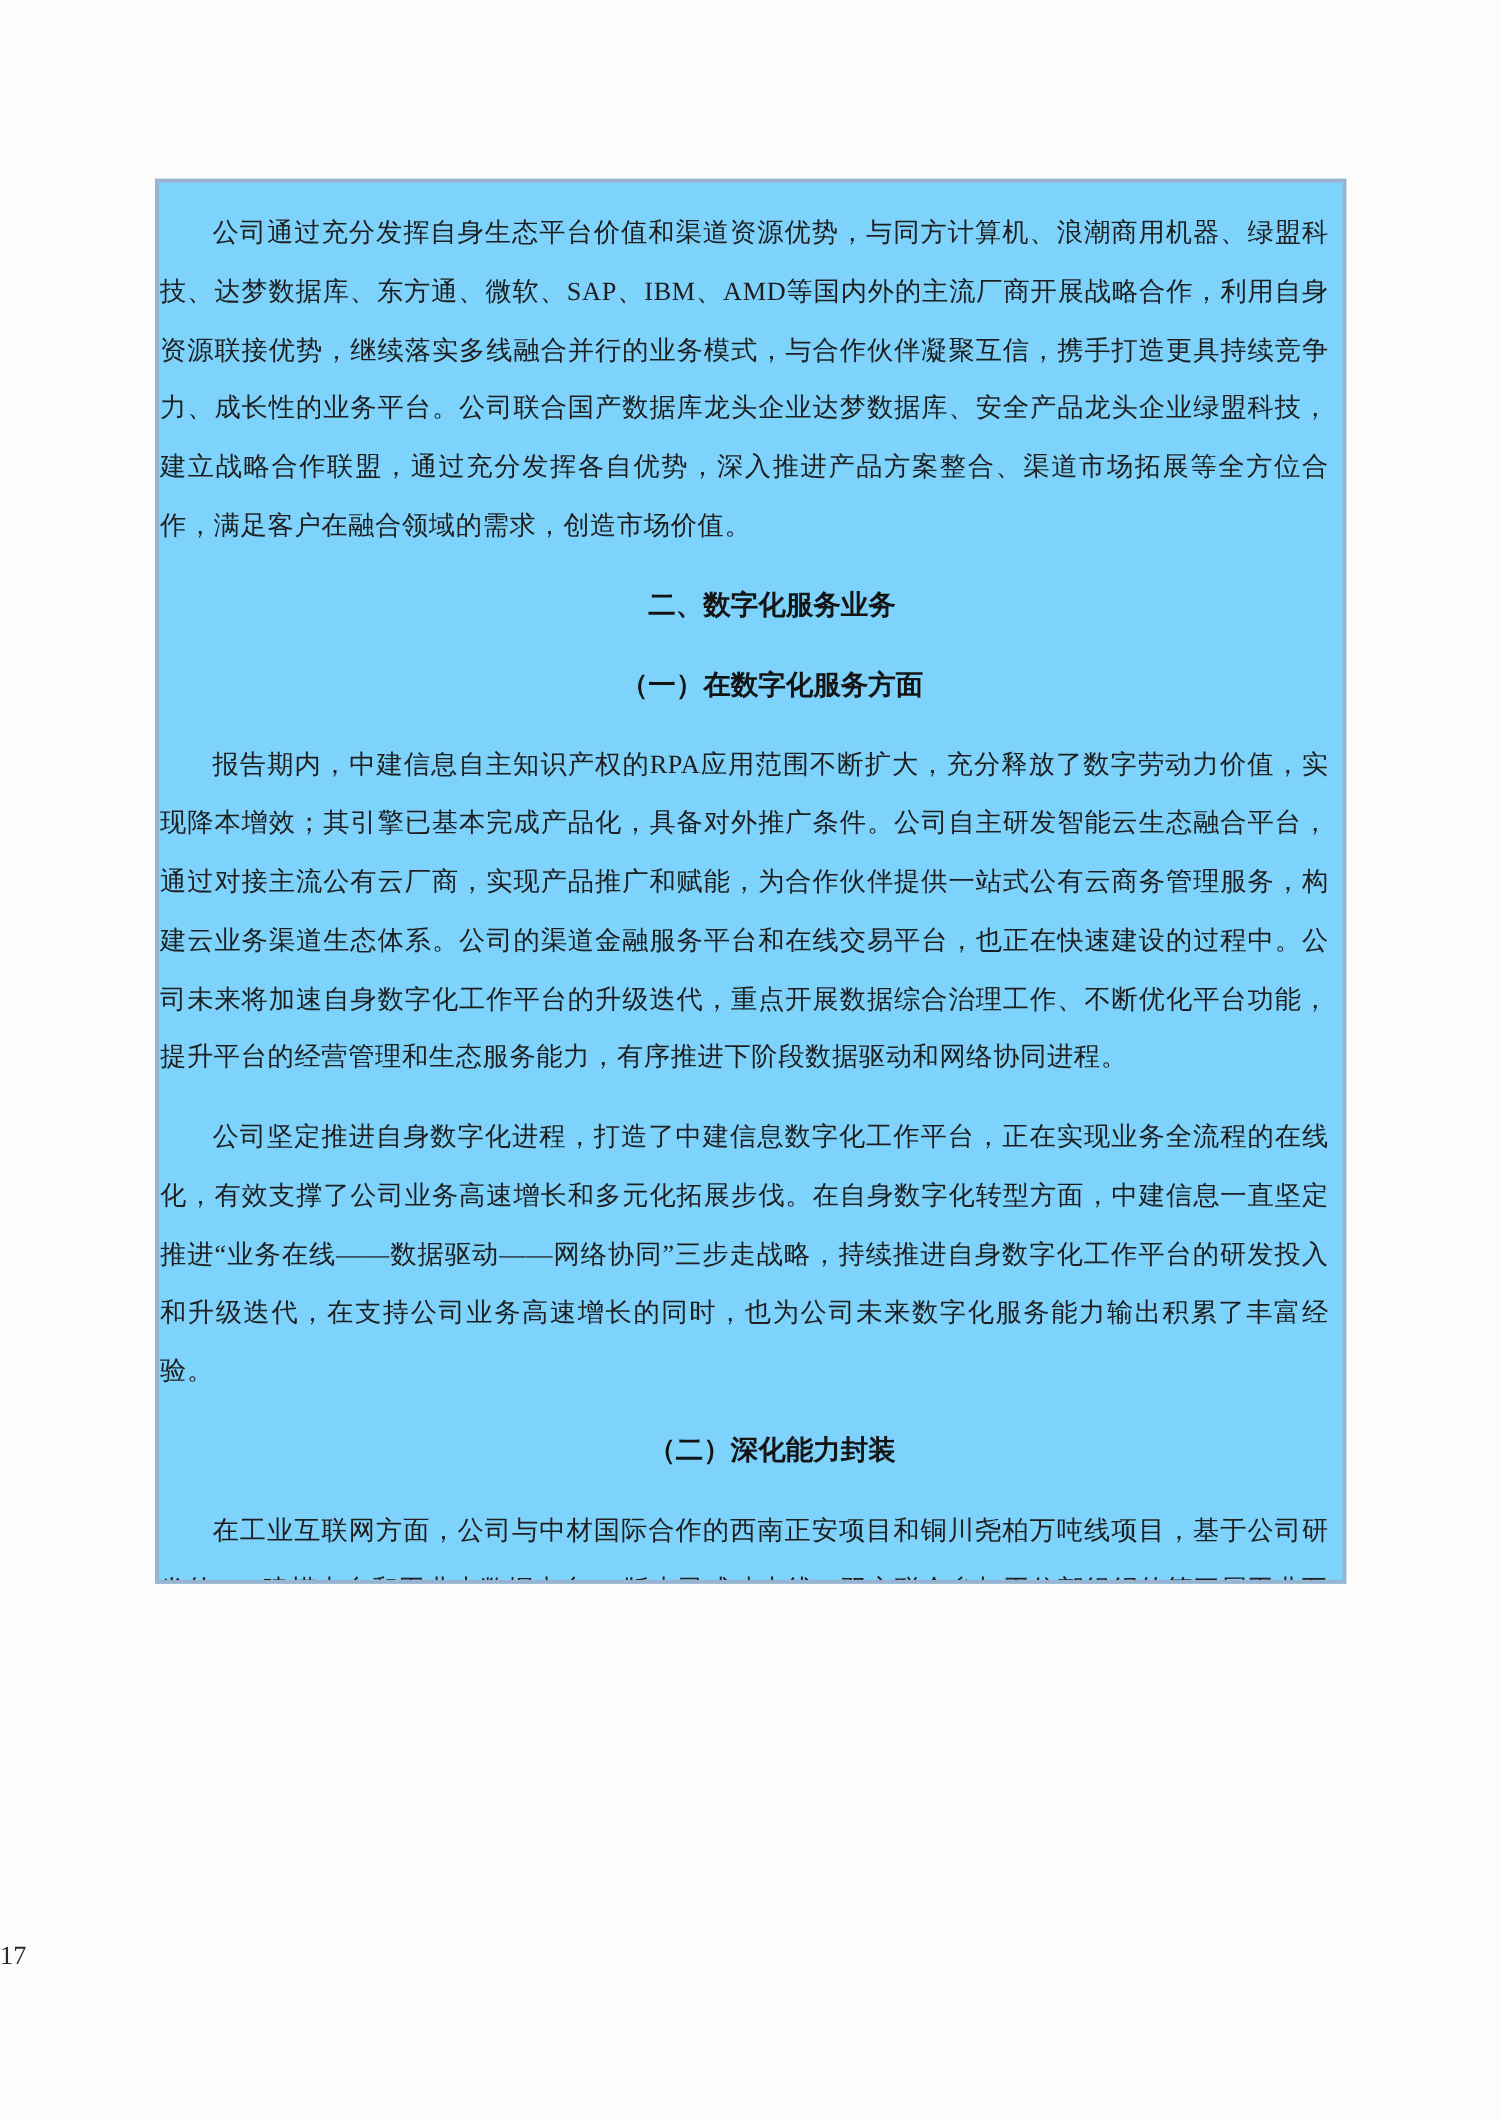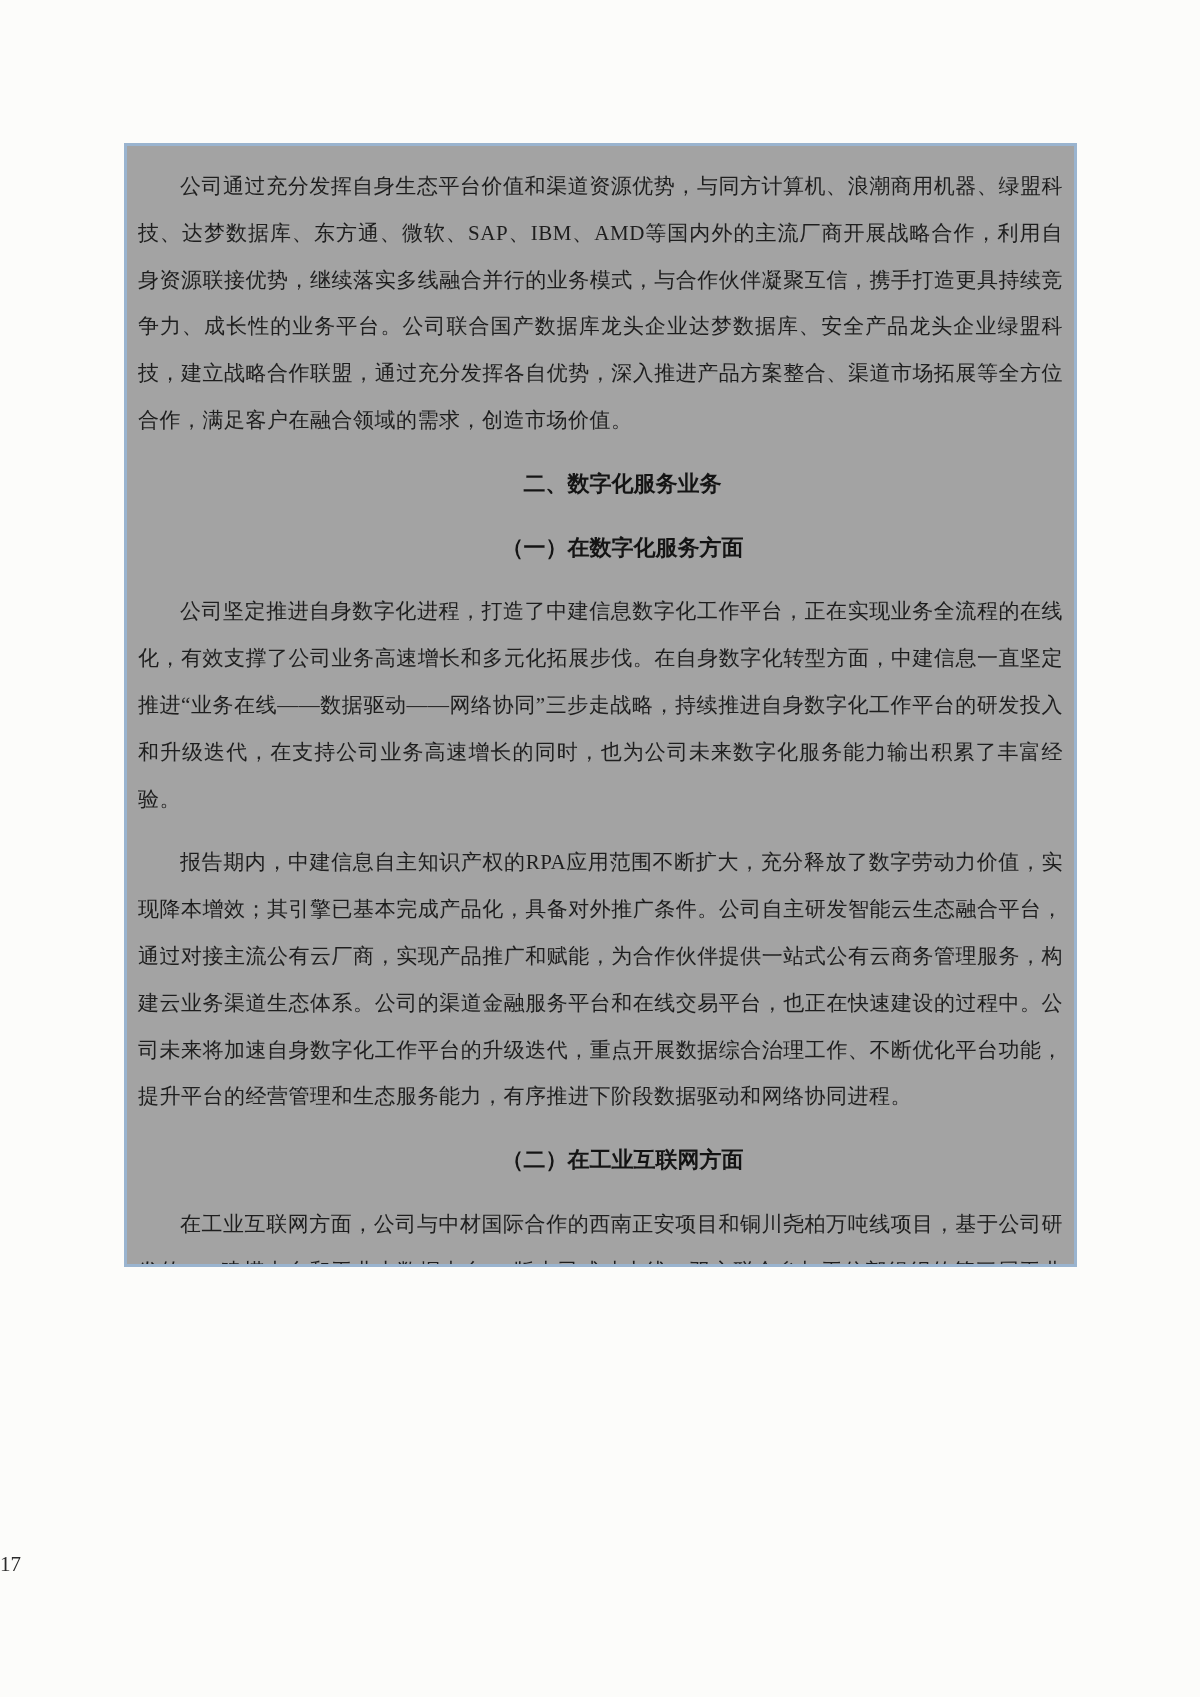--- a/index.html
+++ b/index.html
@@ -20,22 +20,22 @@
     overflow: hidden;
   }
   .frame {
     position: absolute;
     left: 124px;
     top: 143px;
     width: 953px;
     height: 1124px;
     box-sizing: border-box;
     border: 3px solid #9ab4cf;
-    background: #a3a3a3;
-    padding: 17px 11px 0 11px;
+    background: #7dd3fc;
+    padding: 17px 11px 0 1px;
     overflow: hidden;
   }
   .frame > * {
     margin: 0 0 17px 0;
   }
   .para {
     font-family: "Liberation Serif", "DejaVu Serif", serif;
     font-size: 21px;
     line-height: 46.8px;
     color: #1e1e1e;
@@ -64,19 +64,19 @@
   }
 </style>
 </head>
 <body>
 
 <div class="page">
   <div class="frame">
     <p class="para">公司通过充分发挥自身生态平台价值和渠道资源优势，与同方计算机、浪潮商用机器、绿盟科技、达梦数据库、东方通、微软、SAP、IBM、AMD等国内外的主流厂商开展战略合作，利用自身资源联接优势，继续落实多线融合并行的业务模式，与合作伙伴凝聚互信，携手打造更具持续竞争力、成长性的业务平台。公司联合国产数据库龙头企业达梦数据库、安全产品龙头企业绿盟科技，建立战略合作联盟，通过充分发挥各自优势，深入推进产品方案整合、渠道市场拓展等全方位合作，满足客户在融合领域的需求，创造市场价值。</p>
     <h2 class="h-sec">二、数字化服务业务</h2>
     <h3 class="h-sub">（一）在数字化服务方面</h3>
+    <p class="para">报告期内，中建信息自主知识产权的RPA应用范围不断扩大，充分释放了数字劳动力价值，实现降本增效；其引擎已基本完成产品化，具备对外推广条件。公司自主研发智能云生态融合平台，通过对接主流公有云厂商，实现产品推广和赋能，为合作伙伴提供一站式公有云商务管理服务，构建云业务渠道生态体系。公司的渠道金融服务平台和在线交易平台，也正在快速建设的过程中。公司未来将加速自身数字化工作平台的升级迭代，重点开展数据综合治理工作、不断优化平台功能，提升平台的经营管理和生态服务能力，有序推进下阶段数据驱动和网络协同进程。</p>
     <p class="para">公司坚定推进自身数字化进程，打造了中建信息数字化工作平台，正在实现业务全流程的在线化，有效支撑了公司业务高速增长和多元化拓展步伐。在自身数字化转型方面，中建信息一直坚定推进“业务在线——数据驱动——网络协同”三步走战略，持续推进自身数字化工作平台的研发投入和升级迭代，在支持公司业务高速增长的同时，也为公司未来数字化服务能力输出积累了丰富经验。</p>
-    <p class="para">报告期内，中建信息自主知识产权的RPA应用范围不断扩大，充分释放了数字劳动力价值，实现降本增效；其引擎已基本完成产品化，具备对外推广条件。公司自主研发智能云生态融合平台，通过对接主流公有云厂商，实现产品推广和赋能，为合作伙伴提供一站式公有云商务管理服务，构建云业务渠道生态体系。公司的渠道金融服务平台和在线交易平台，也正在快速建设的过程中。公司未来将加速自身数字化工作平台的升级迭代，重点开展数据综合治理工作、不断优化平台功能，提升平台的经营管理和生态服务能力，有序推进下阶段数据驱动和网络协同进程。</p>
-    <h3 class="h-sub">（二）在工业互联网方面</h3>
+    <h3 class="h-sub">（二）深化能力封装</h3>
     <p class="para">在工业互联网方面，公司与中材国际合作的西南正安项目和铜川尧柏万吨线项目，基于公司研发的CPS建模中台和工业大数据中台1.0版本已成功上线，双方联合参加工信部组织的第三届工业互联网大赛，荣获原材料领军组三等奖。报告期内，公司自主研发的“中国建材水泥云工业大数据平台”入选工信部2021年大数据产业发展试点示范项目。公司推出的行业解决方案成功入选2021（第三届）全</p>
   </div>
   <div class="footer">17</div>
 </div>
 
 </body></html>

